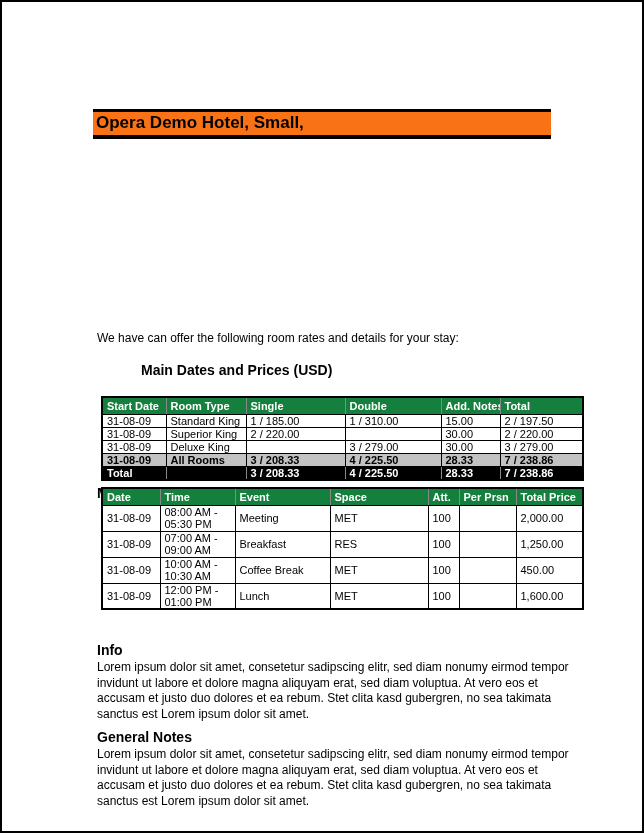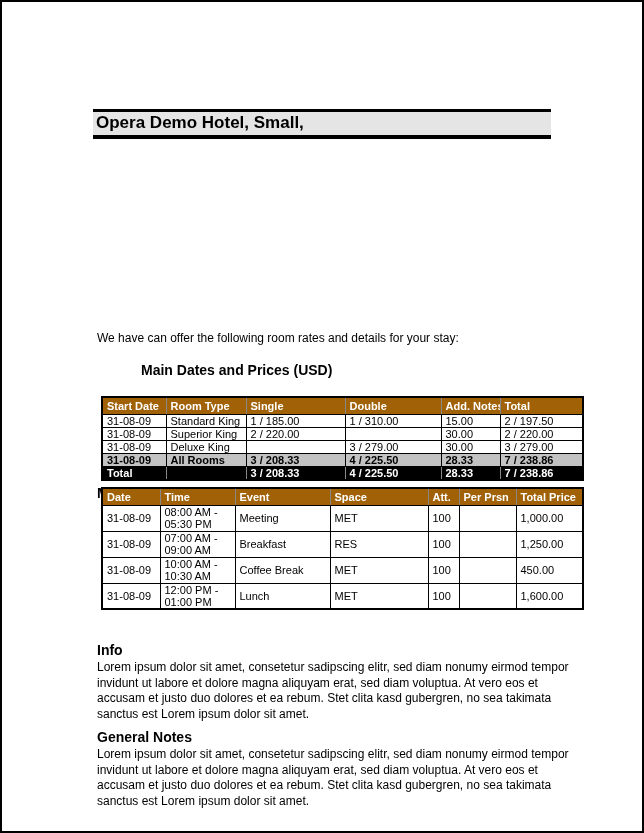--- a/index.html
+++ b/index.html
@@ -11,21 +11,21 @@
     border: 2px solid #000;
     background: #fff;
     font-family: "Liberation Sans", sans-serif;
     color: #000;
     overflow: hidden;
   }
   .titlebar {
     position: absolute;
     left: 91px; top: 107px;
     width: 458px; height: 30px;
-    background: #e5e5e5;
+    background: #f97316;
     border-top: 3px solid #000;
     border-bottom: 4px solid #000;
     font-size: 17px;
     font-weight: bold;
     line-height: 22px;
     padding-left: 3px;
     white-space: nowrap;
   }
   .intro {
     position: absolute;
@@ -59,21 +59,21 @@
   table.grid td, table.grid th {
     border: 1px solid #000;
     padding: 0 4px;
     overflow: hidden;
     white-space: nowrap;
     text-align: left;
     font-weight: normal;
     vertical-align: middle;
   }
   table.grid tr.head th {
-    background: #a16207;
+    background: #15803d;
     color: #fff;
     font-weight: bold;
     height: 17px;
     border-color: #888;
     border-top-color: #000;
     border-bottom-color: #000;
   }
   .t-rates tr.data td { height: 13px; }
   .t-meet  tr.data td { height: 26px; }
   .t-meet  td.wrap { white-space: normal; line-height: 12px; }
@@ -194,21 +194,21 @@
       <th>Per Prsn</th>
       <th>Total Price</th>
     </tr>
     <tr class="data">
       <td>31-08-09</td>
       <td class="wrap">08:00 AM - 05:30 PM</td>
       <td>Meeting</td>
       <td>MET</td>
       <td>100</td>
       <td></td>
-      <td class="num">1,000.00</td>
+      <td class="num">2,000.00</td>
     </tr>
     <tr class="data">
       <td>31-08-09</td>
       <td class="wrap">07:00 AM - 09:00 AM</td>
       <td>Breakfast</td>
       <td>RES</td>
       <td>100</td>
       <td></td>
       <td class="num">1,250.00</td>
     </tr>

